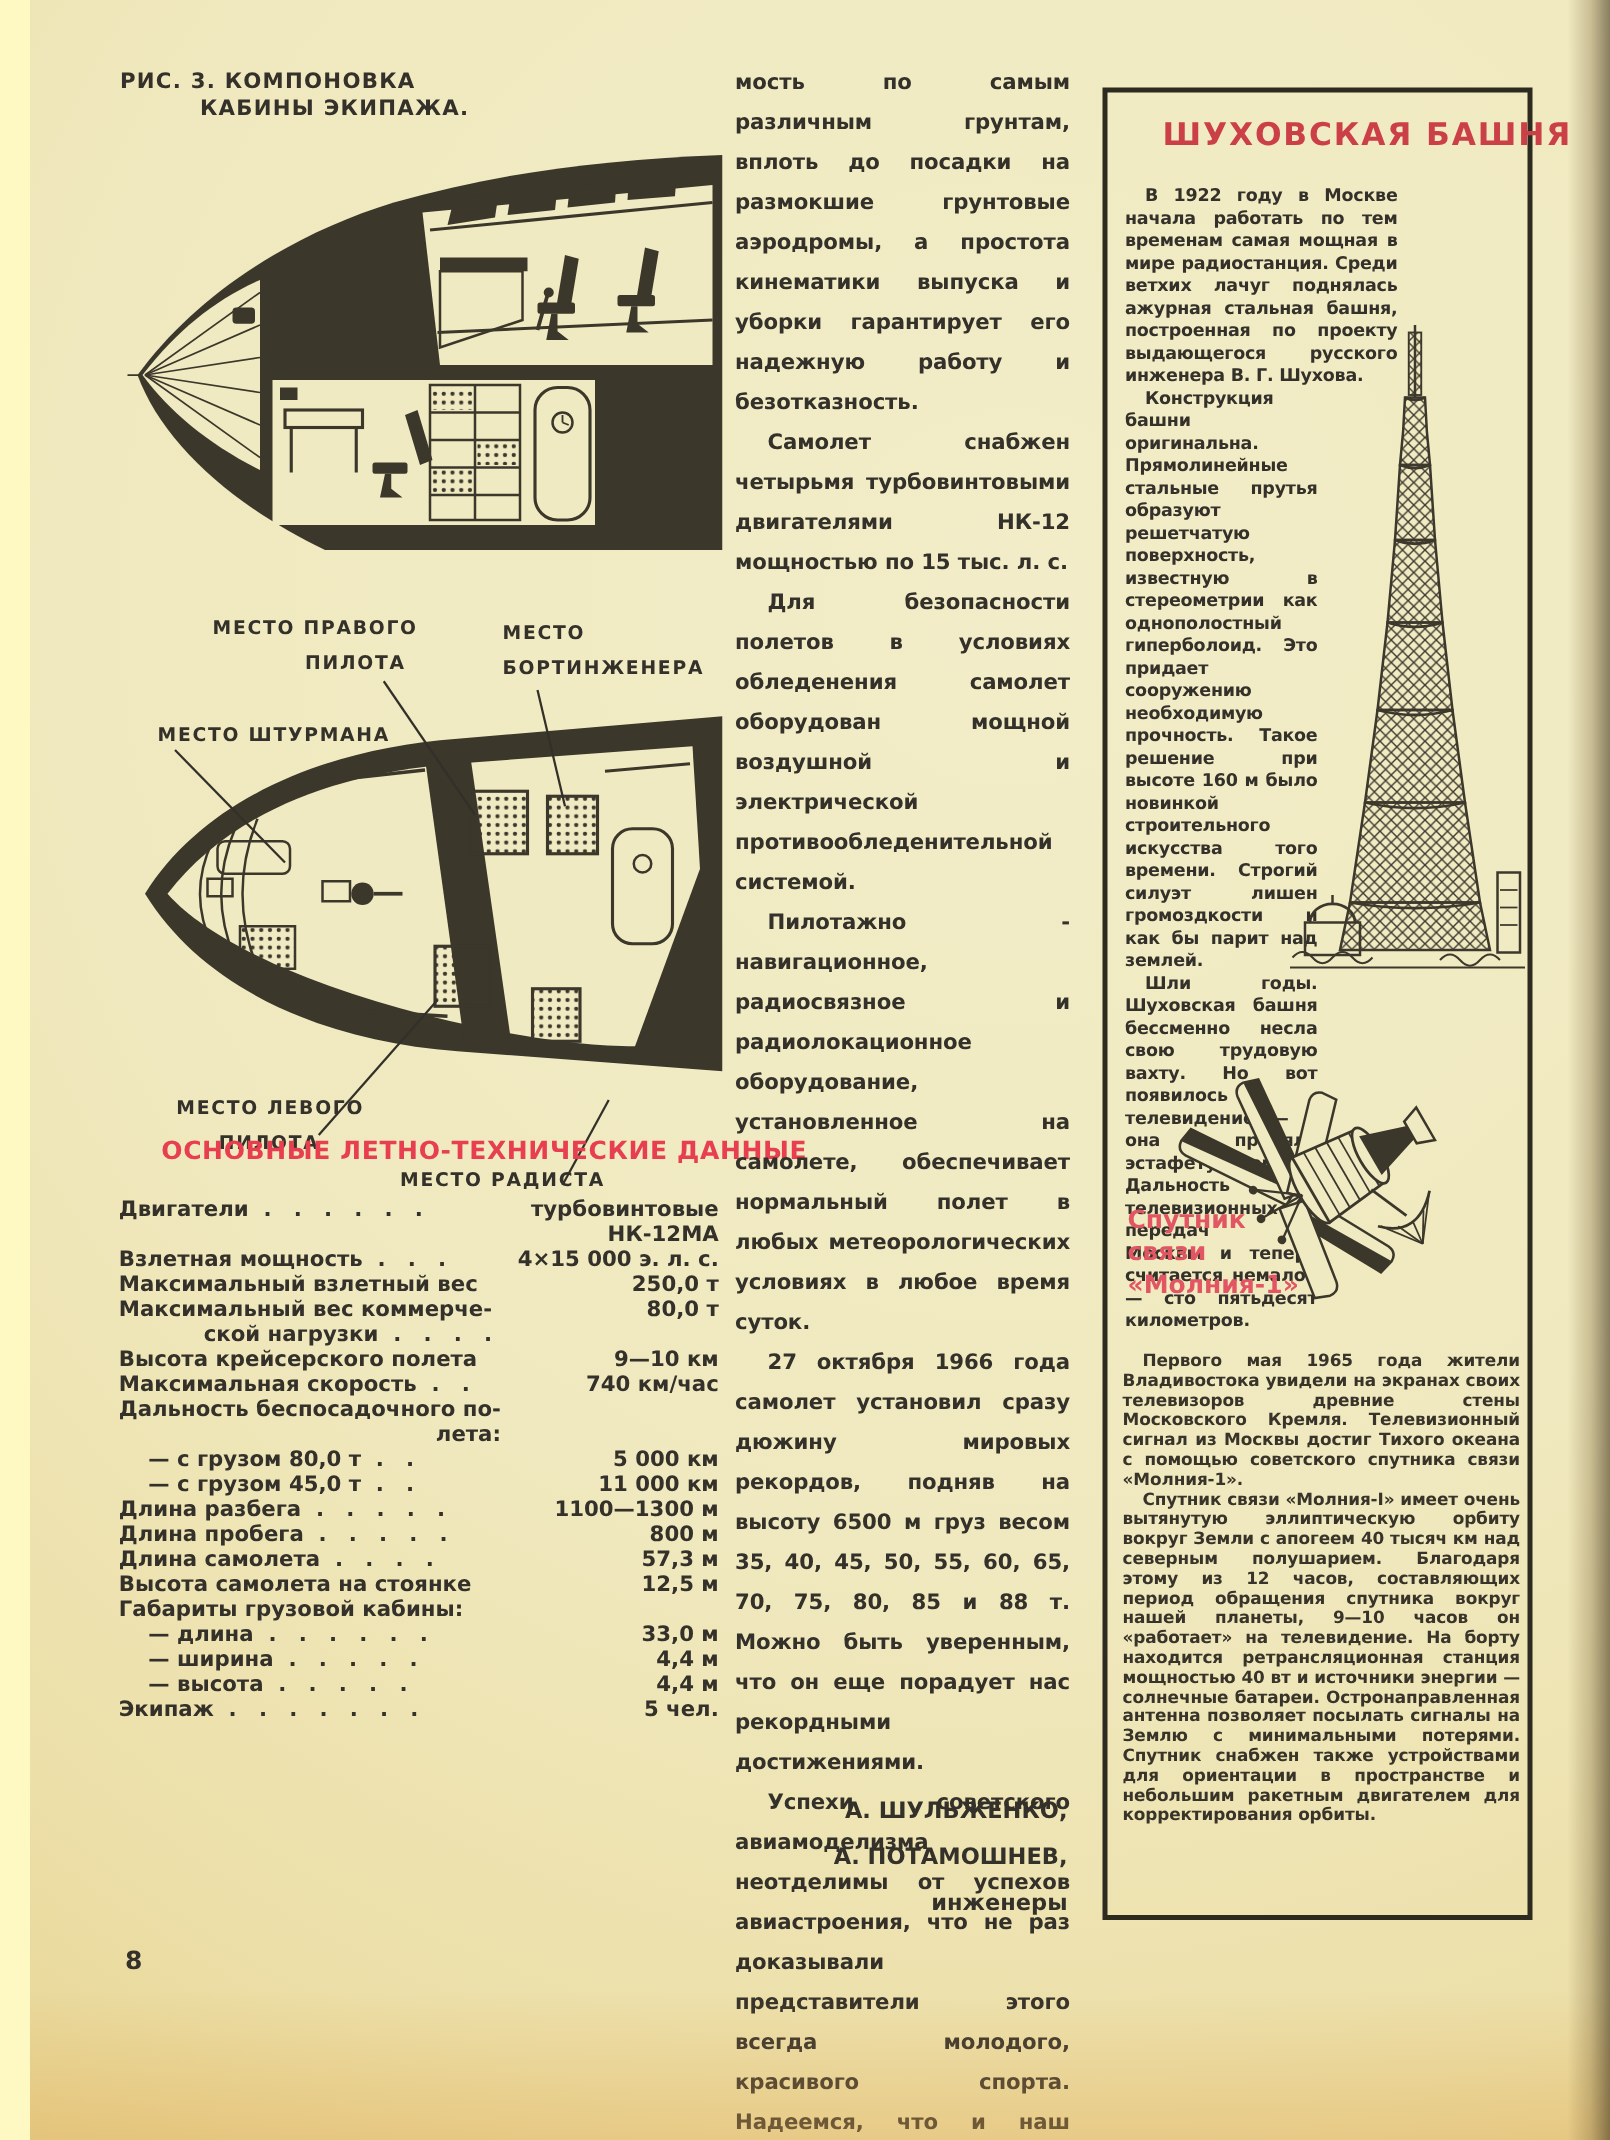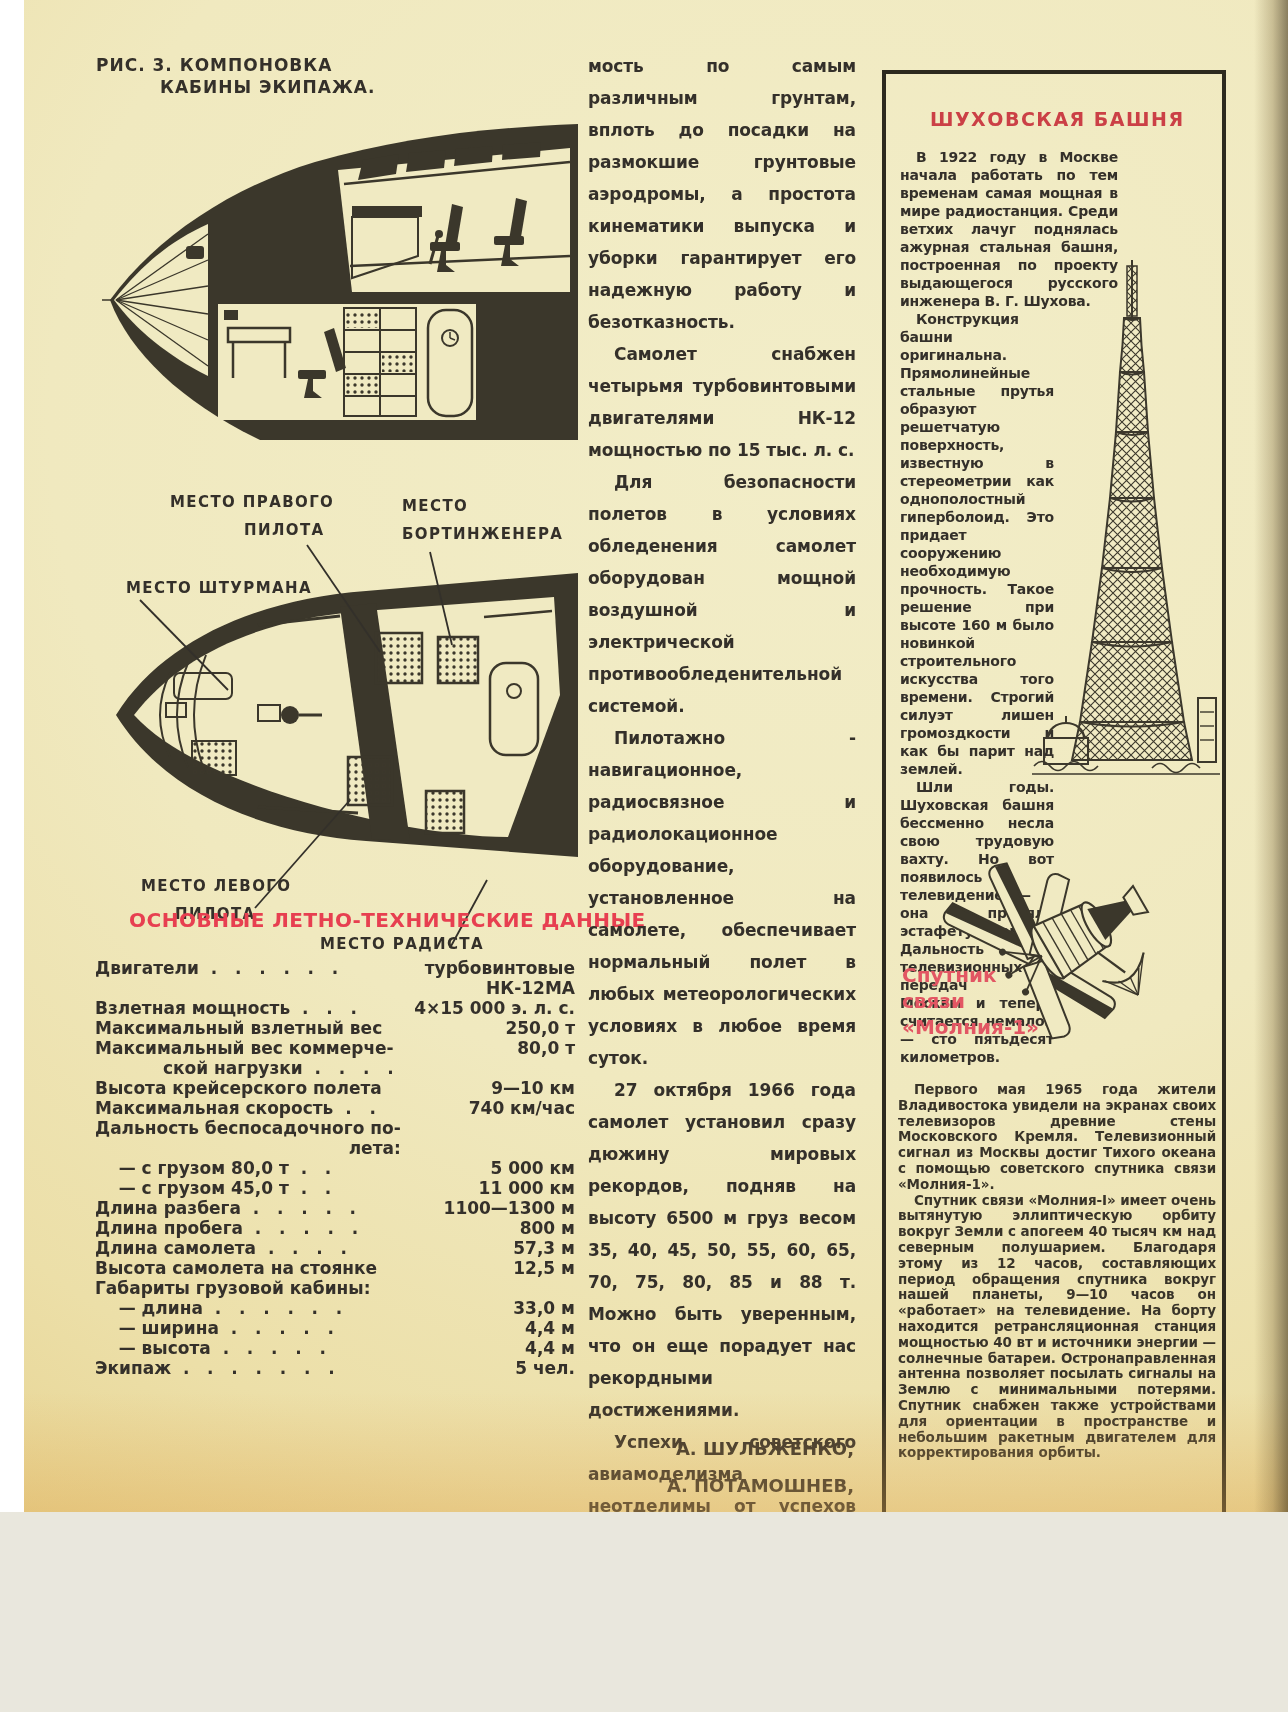--- a/index.html
+++ b/index.html
@@ -1,16 +1,16 @@
 <!DOCTYPE html>
 <html><head>
 <meta charset="utf-8">
 <style>
   html,body{margin:0;padding:0;background:#e9e7dd;}
-  .page{position:relative;width:1288px;height:1512px;background:#ffffff;overflow:hidden;
+  .page{position:relative;width:1288px;height:1712px;background:#fef9c3;overflow:hidden;
         font-family:"DejaVu Sans","Liberation Sans",sans-serif;color:#34302a;}
   .paper{position:absolute;left:24px;top:0;right:0;bottom:0;
          background:radial-gradient(120% 90% at 62% 28%, #f2edc8 0%, #f0e9bf 50%, #ecdfa8 80%, #e6d28f 100%);}
   .edge-right{position:absolute;top:0;right:0;width:34px;height:100%;
          background:linear-gradient(90deg, rgba(120,95,50,0) 0%, rgba(110,88,46,.30) 55%, rgba(62,48,24,.58) 100%);}
   .edge-bottom{position:absolute;left:24px;bottom:0;right:0;height:120px;
          background:linear-gradient(0deg, rgba(224,168,80,.38), rgba(224,168,80,0));}
   .abs{position:absolute;}
 
   
@@ -37,21 +37,21 @@
   .specs{left:95px;top:908px;width:486px;}
   .specs h2{margin:0 0 26px 34px;font-size:20px;letter-spacing:.5px;color:#e73f50;font-weight:700;white-space:nowrap;}
   .spec-row{display:flex;align-items:flex-start;font-size:17px;line-height:20px;font-weight:700;}
   .spec-row .lbl{white-space:pre-wrap;text-align:right;}
   .spec-row .val{margin-left:auto;white-space:pre-line;text-align:right;padding-right:6px;flex-shrink:0;}
 
   .pagenum{left:100px;top:1556px;font-size:20px;font-weight:700;}
 
   
   .rightbox{left:882px;top:70px;width:344px;height:1466px;border:4px solid #2d2a1f;box-sizing:border-box;}
-  .shk-title{position:absolute;left:44px;top:34px;font-size:19px;letter-spacing:1.5px;
+  .shk-title{position:absolute;left:44px;top:19px;font-size:25px;letter-spacing:1.5px;
              color:#cb4046;font-weight:700;white-space:nowrap;}
   #shk-text{position:absolute;left:14px;top:74px;width:218px;font-size:14px;line-height:18px;
             text-align:justify;font-weight:700;letter-spacing:-0.2px;}
   #shk-text p{margin:0;text-indent:16px;}
   #shk-text p.narrow{width:154px;}
   .tower{position:absolute;left:146px;top:186px;}
   .satellite{position:absolute;left:10px;top:718px;}
   .mol-title{position:absolute;left:16px;top:888px;font-size:20px;line-height:26px;
              color:#e25663;font-weight:700;}
   #mol-text{position:absolute;left:12px;top:1008px;width:318px;font-size:13.5px;line-height:15.8px;

